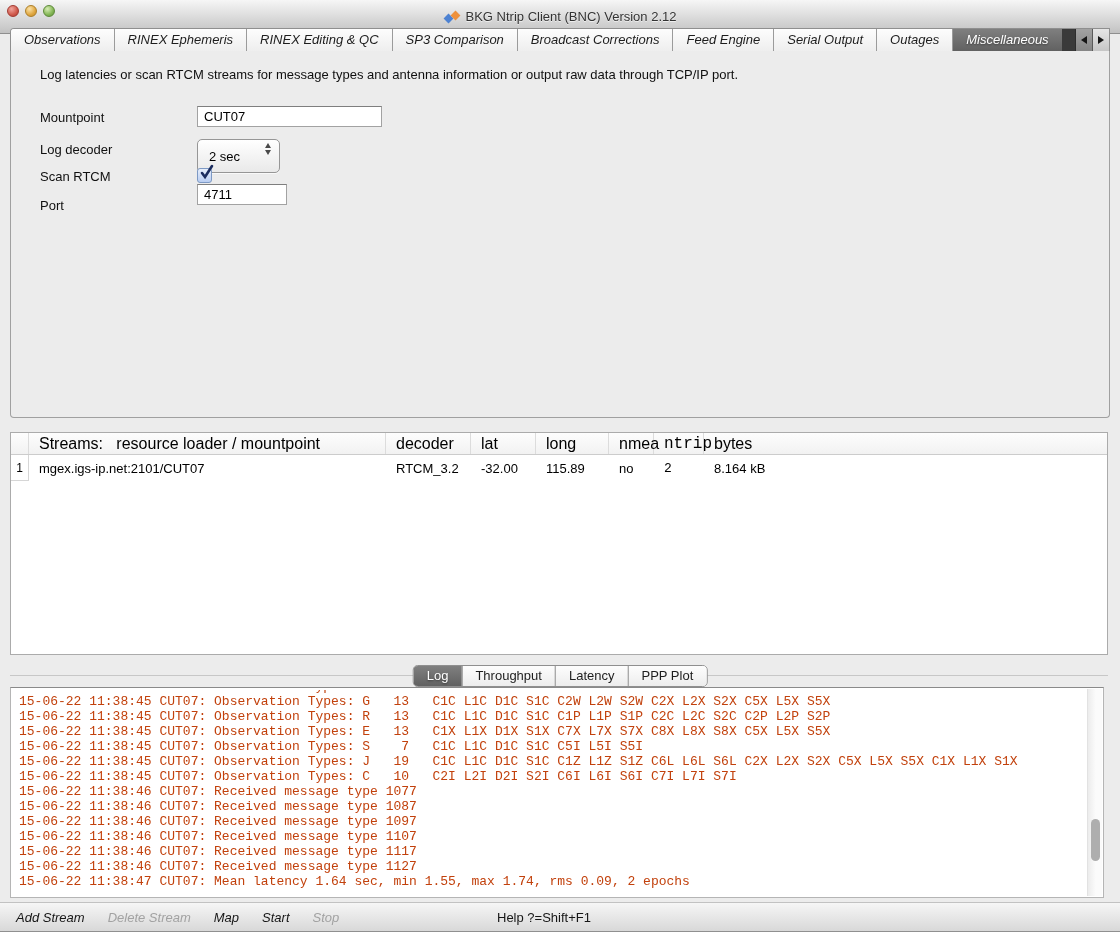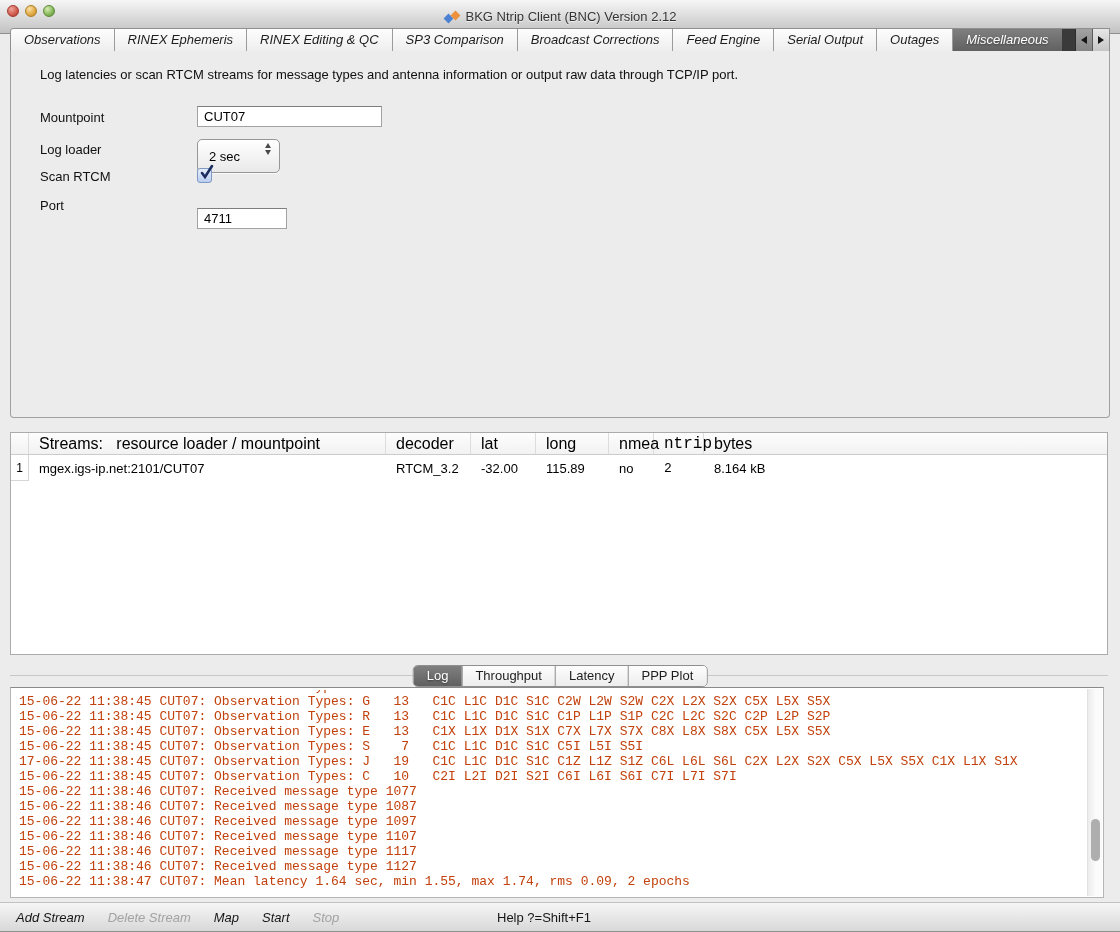--- a/index.html
+++ b/index.html
@@ -147,38 +147,38 @@
       </div>
   </div>
 </div>
 
 <div class="pane"></div>
 <div class="desc">Log latencies or scan RTCM streams for message types and antenna information or output raw data through TCP/IP port.</div>
 
 <div class="flabel" style="top:110px;">Mountpoint</div>
 <input class="text-input" style="top: 106px; width: 185px;" value="CUT07">
 
-<div class="flabel" style="top:142px;">Log loader</div>
+<div class="flabel" style="top:142px;">Log decoder</div>
 <div class="combo">
   <span>2 sec</span>
   <span class="steppers">
       <span class="tri-up"></span>
       <span class="tri-down"></span>
     </span>
 </div>
 
 <div class="flabel" style="top:169px;">Scan RTCM</div>
 <div class="checkbox">
   <svg width="17" height="19" viewBox="0 0 17 19">
     <path d="M4 10 L7 14 L14 3" stroke="#1b2c5e" stroke-width="2.6" fill="none" stroke-linecap="round"></path>
   </svg>
 </div>
 
 <div class="flabel" style="top:198px;">Port</div>
-<input class="text-input" style="top: 208px; width: 90px;" value="4711">
+<input class="text-input" style="top: 184px; width: 90px;" value="4711">
 
 <div class="stable">
   <div class="thead">
     <div class="hcell w-num" style="padding-left:0;"></div>
     <div class="hcell w-mount">Streams:   resource loader / mountpoint</div>
     <div class="hcell w-dec">decoder</div>
     <div class="hcell w-lat">lat</div>
     <div class="hcell w-long">long</div>
     <div class="hcell w-nmea">nmea</div>
     <div class="hcell w-ntrip">ntrip</div>
@@ -206,21 +206,21 @@
 
 <div class="log-panel">
   <div class="log-content" id="log-content">
     <div class="log-partial">
       <div class="log-line">15-06-22 11:38:45 CUT07: Observation Types: ...</div>
     </div>
   <div class="log-line">15-06-22 11:38:45 CUT07: Observation Types: G   13   C1C L1C D1C S1C C2W L2W S2W C2X L2X S2X C5X L5X S5X</div>
       <div class="log-line">15-06-22 11:38:45 CUT07: Observation Types: R   13   C1C L1C D1C S1C C1P L1P S1P C2C L2C S2C C2P L2P S2P</div>
       <div class="log-line">15-06-22 11:38:45 CUT07: Observation Types: E   13   C1X L1X D1X S1X C7X L7X S7X C8X L8X S8X C5X L5X S5X</div>
       <div class="log-line">15-06-22 11:38:45 CUT07: Observation Types: S    7   C1C L1C D1C S1C C5I L5I S5I</div>
-      <div class="log-line">17-06-22 11:38:45 CUT07: Observation Types: J   19   C1C L1C D1C S1C C1Z L1Z S1Z C6L L6L S6L C2X L2X S2X C5X L5X S5X C1X L1X S1X</div>
+      <div class="log-line">15-06-22 11:38:45 CUT07: Observation Types: J   19   C1C L1C D1C S1C C1Z L1Z S1Z C6L L6L S6L C2X L2X S2X C5X L5X S5X C1X L1X S1X</div>
       <div class="log-line">15-06-22 11:38:45 CUT07: Observation Types: C   10   C2I L2I D2I S2I C6I L6I S6I C7I L7I S7I</div>
       <div class="log-line">15-06-22 11:38:46 CUT07: Received message type 1077</div>
       <div class="log-line">15-06-22 11:38:46 CUT07: Received message type 1087</div>
       <div class="log-line">15-06-22 11:38:46 CUT07: Received message type 1097</div>
       <div class="log-line">15-06-22 11:38:46 CUT07: Received message type 1107</div>
       <div class="log-line">15-06-22 11:38:46 CUT07: Received message type 1117</div>
       <div class="log-line">15-06-22 11:38:46 CUT07: Received message type 1127</div>
       <div class="log-line">15-06-22 11:38:47 CUT07: Mean latency 1.64 sec, min 1.55, max 1.74, rms 0.09, 2 epochs</div>
     </div>
   <div class="vscroll">

